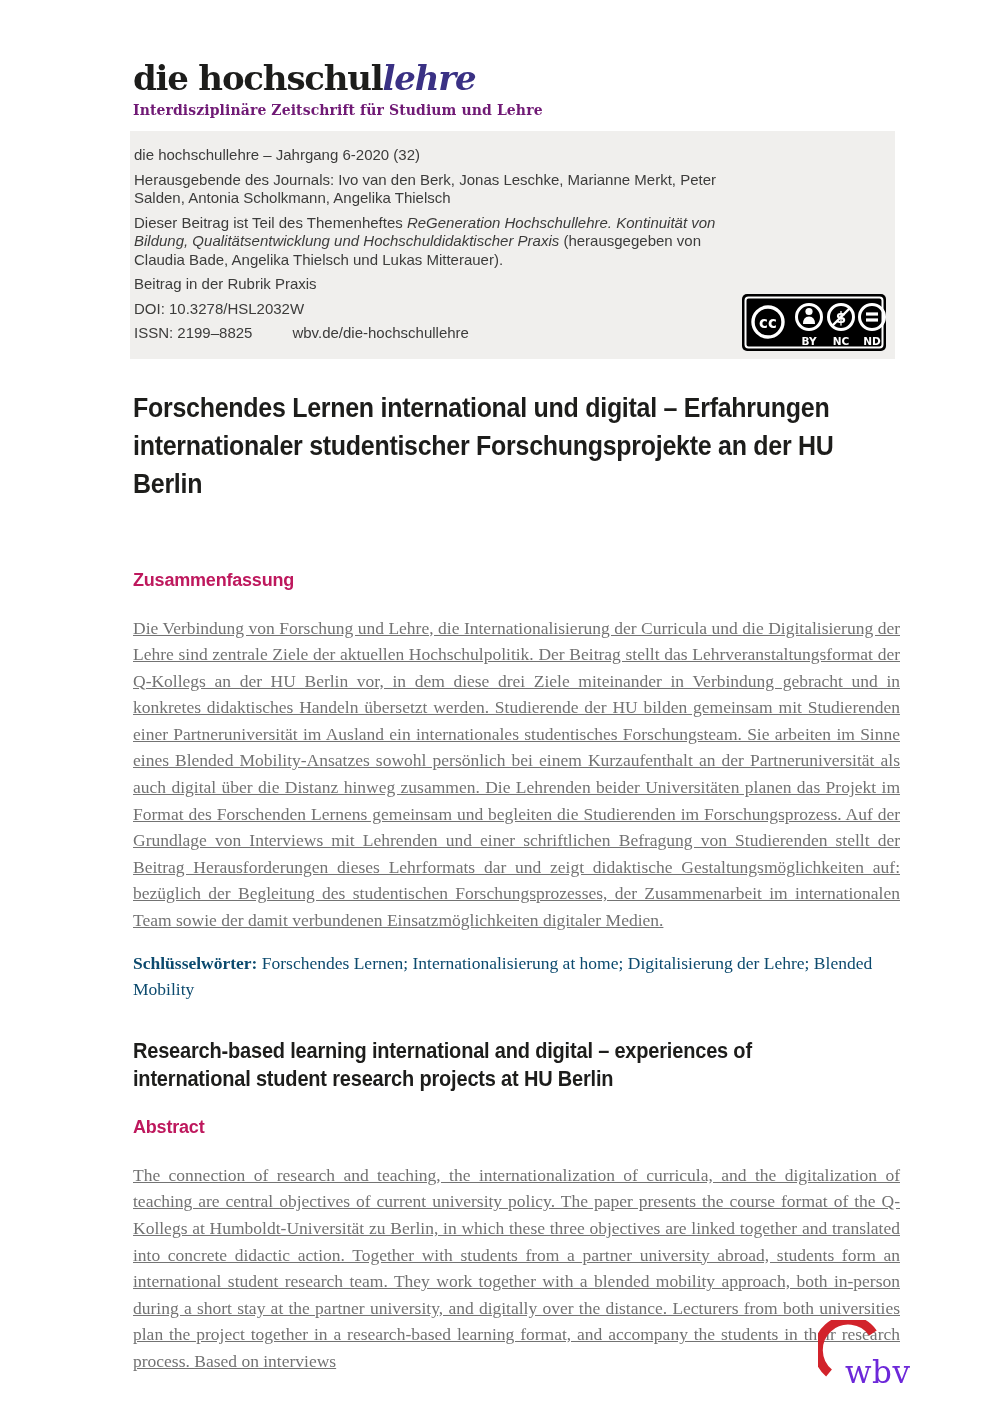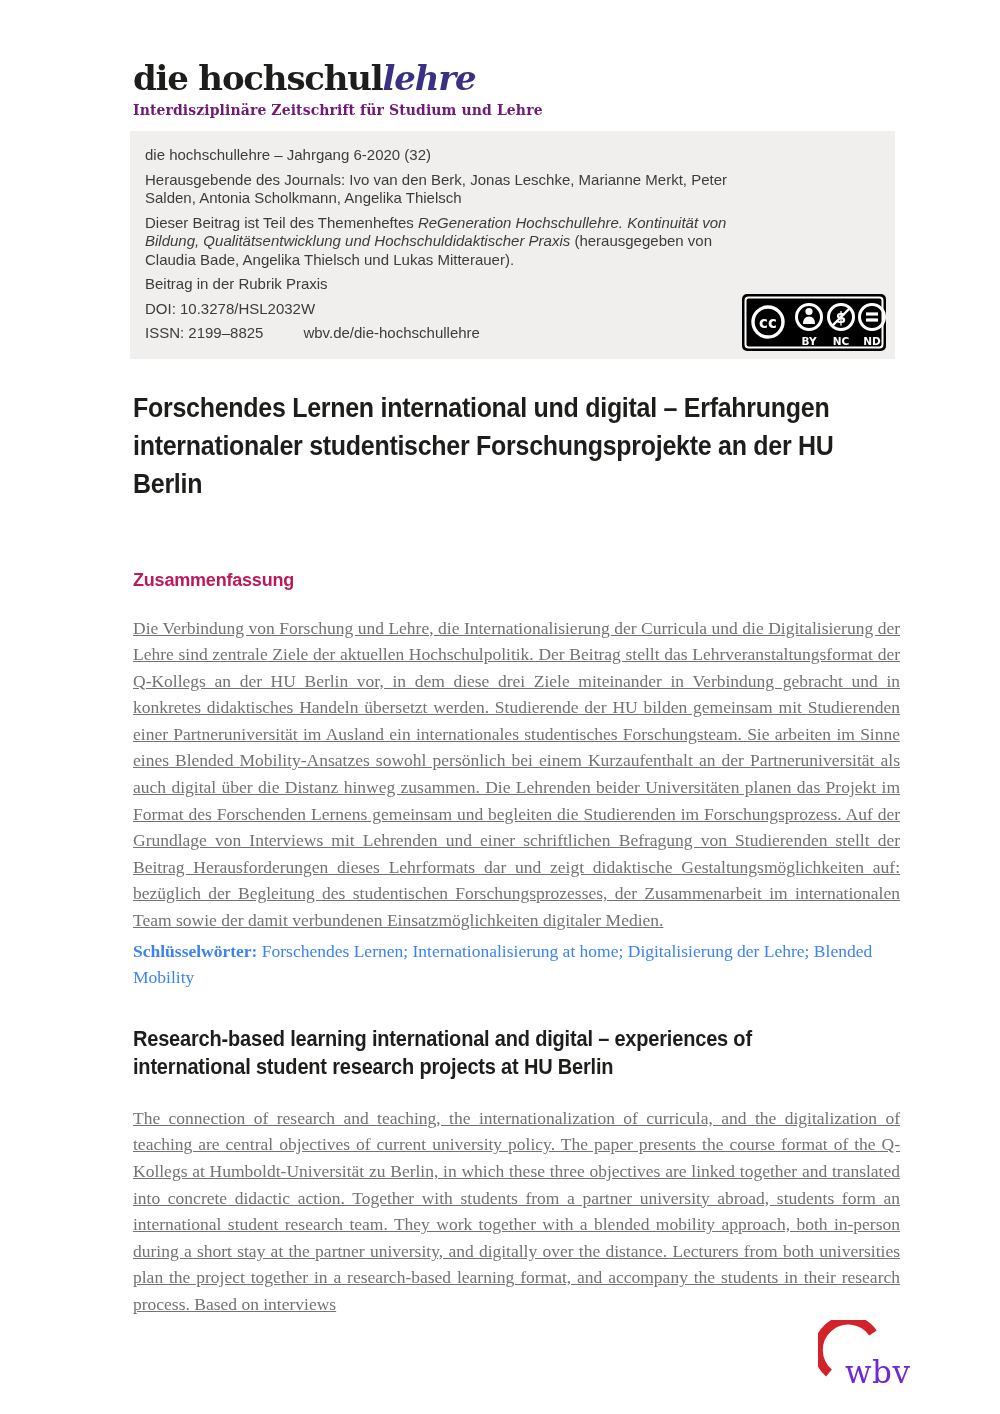--- a/index.html
+++ b/index.html
@@ -18,21 +18,21 @@
   }
   .logo-accent { color:#3a3184; font-style:italic; }
   .logo-sub {
     font-family:"DejaVu Serif", serif; font-weight:bold;
     font-size:14px; letter-spacing:0.1px; color:#701a75; margin-top:6px;
   }
 
   
   .meta-box {
     margin-top:13px; margin-left:-3px; width:765px; background:#f0efed;
-    padding:9px 150px 10px 15px; position:relative;
+    padding:9px 150px 10px 4px; position:relative;
   }
   .meta-item {
     font-size:15px; line-height:18.5px; color:#3c3c3b; margin:6px 0;
     font-weight:400;
   }
   .meta-item i { font-style:italic; }
   .issn-part { margin-right:40px; }
   .meta-link { color:#3c3c3b; text-decoration:none; }
 
   .cc-badge { position:absolute; right:9px; bottom:8px; width:144px; height:57px; display:block; }
@@ -50,22 +50,22 @@
   .sec-heading {
     font-size:18px; font-weight:700; letter-spacing:-0.2px; color:#be185d;
   }
   .h-zusammenfassung { margin-top:67px; }
   .h-abstract { margin-top:24px; }
   .body-para {
     margin-top:24px; font-family:"Liberation Serif", serif;
     font-size:17.5px; line-height:26.6px; text-align:justify; color:#737373;text-decoration:underline;
   }
   .keywords {
-    margin-top:4px; font-family:"Liberation Serif", serif;
-    font-size:17.5px; line-height:26.6px; color:#3b82f6;
+    margin-top:16px; font-family:"Liberation Serif", serif;
+    font-size:17.5px; line-height:26.6px; color:#0c4a6e;
   }
   .keywords b { font-weight:bold; }
   .title-en {
     margin-top:34px; font-size:21.5px; line-height:28px; font-weight:700;
     letter-spacing:-0.2px; color:#1d1d1b; white-space:pre-line;
     width:824px; transform:scaleX(0.93); transform-origin:0 0;
   }
 
   
   .wbv-logo { position:absolute; left:818px; top:1320px; width:95px; height:66px; }
@@ -131,20 +131,21 @@
 
 
   <h2 class="sec-heading h-zusammenfassung">Zusammenfassung</h2>
   <p class="body-para">Die Verbindung von Forschung und Lehre, die Internationalisierung der Curricula und die Digitalisierung der Lehre sind zentrale Ziele der aktuellen Hochschulpolitik. Der Beitrag stellt das Lehrveranstaltungsformat der Q-Kollegs an der HU Berlin vor, in dem diese drei Ziele miteinander in Verbindung gebracht und in konkretes didaktisches Handeln übersetzt werden. Studierende der HU bilden gemeinsam mit Studierenden einer Partneruniversität im Ausland ein internationales studentisches Forschungsteam. Sie arbeiten im Sinne eines Blended Mobility-Ansatzes sowohl persönlich bei einem Kurzaufenthalt an der Partneruniversität als auch digital über die Distanz hinweg zusammen. Die Lehrenden beider Universitäten planen das Projekt im Format des Forschenden Lernens gemeinsam und begleiten die Studierenden im Forschungsprozess. Auf der Grundlage von Interviews mit Lehrenden und einer schriftlichen Befragung von Studierenden stellt der Beitrag Herausforderungen dieses Lehrformats dar und zeigt didaktische Gestaltungsmöglichkeiten auf: bezüglich der Begleitung des studentischen Forschungsprozesses, der Zusammenarbeit im internationalen Team sowie der damit verbundenen Einsatzmöglichkeiten digitaler Medien.</p>
 
   <p class="keywords"><b>Schlüsselwörter:</b><span> Forschendes Lernen; Internationalisierung at home; Digitalisierung der Lehre; Blended Mobility</span></p>
 
   <h2 class="title-en">Research-based learning international and digital – experiences of
 international student research projects at HU Berlin</h2>
 
+  <h2 class="sec-heading h-abstract">Abstract</h2>
   <p class="body-para">The connection of research and teaching, the internationalization of curricula, and the digitalization of teaching are central objectives of current university policy. The paper presents the course format of the Q-Kollegs at Humboldt-Universität zu Berlin, in which these three objectives are linked together and translated into concrete didactic action. Together with students from a partner university abroad, students form an international student research team. They work together with a blended mobility approach, both in-person during a short stay at the partner university, and digitally over the distance. Lecturers from both universities plan the project together in a research-based learning format, and accompany the students in their research process. Based on interviews</p>
 
 </div>
 
 <div class="wbv-logo">
   <svg width="95" height="66" viewBox="0 0 95 66" xmlns="http://www.w3.org/2000/svg">
     <path d="M 11 53 A 30 30 0 1 1 55 13" fill="none" stroke="#d2232b" stroke-width="9" stroke-linecap="butt"></path>
   </svg>
   <span class="wbv-text">wbv</span>
 </div>

